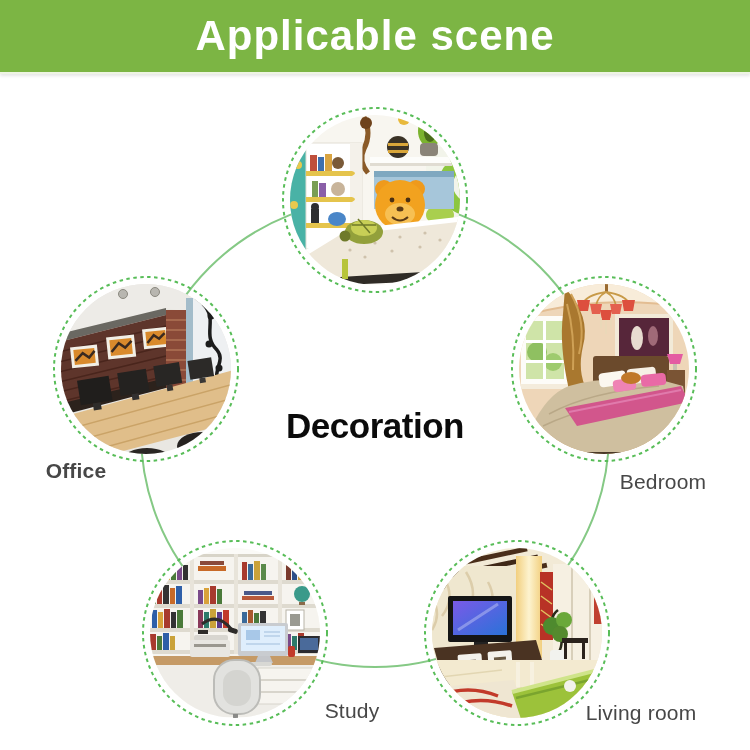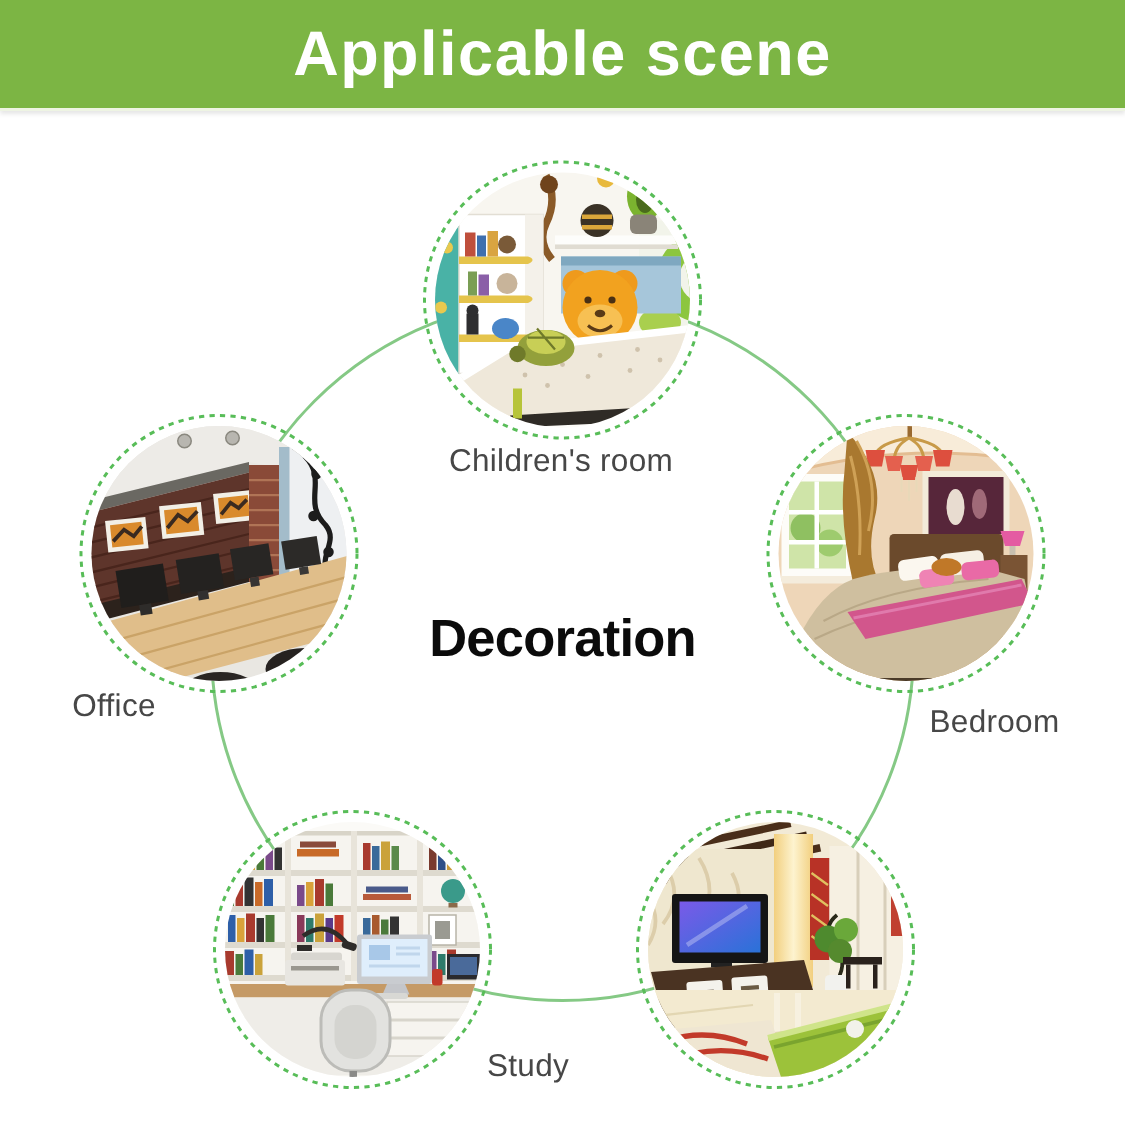--- a/index.html
+++ b/index.html
@@ -17,21 +17,21 @@
   .scene-children{left:280px;top:105px;}
   .scene-bedroom{left:509px;top:274px;}
   .scene-office{left:51px;top:274px;}
   .scene-living{left:422px;top:538px;}
   .scene-study{left:140px;top:538px;}
   
   .scene-label{position:absolute;transform:translateX(-50%);font-size:21px;color:#474747;
                white-space:nowrap;letter-spacing:0.2px;}
   .label-children{left:374px;top:296px;}
   .label-bedroom{left:663px;top:470px;}
-  .label-office{left:76px;top:459px;}
+  .label-office{left:76px;top:459px;font-weight:bold;}
   .label-study{left:332px;top:699px;margin-left:20px;}
   .label-living{left:641px;top:701px;}
   .center-title{position:absolute;left:375px;top:406px;transform:translateX(-50%);
                 font-size:35px;font-weight:bold;color:#0b0b0b;letter-spacing:-0.5px;}
 </style>
 </head>
 <body>
 
 <div class="stage">
 
@@ -501,18 +501,18 @@
           <path d="M90,154 L184,130 L184,190 L102,190 Z" fill="#9cc23a"></path>
           <path d="M90,154 L184,130" stroke="#cfe48a" stroke-width="4"></path>
           <path d="M94,160 L184,138" stroke="#7aa42e" stroke-width="2.5"></path>
           <circle cx="148" cy="148" r="6" fill="#f2f2ea"></circle>
         </g>
       </g>
       <circle cx="95" cy="95" r="92" fill="none" stroke="#58bd58" stroke-width="2" stroke-dasharray="3.5 3.5"></circle>
     </svg>
   </div>
 
-  <div class="scene-label label-children">Children's room</div>
   <div class="scene-label label-bedroom">Bedroom</div>
   <div class="scene-label label-office">Office</div>
   <div class="scene-label label-study">Study</div>
+  <div class="scene-label label-living">Living room</div>
 
 </div>
 
 </body></html>

